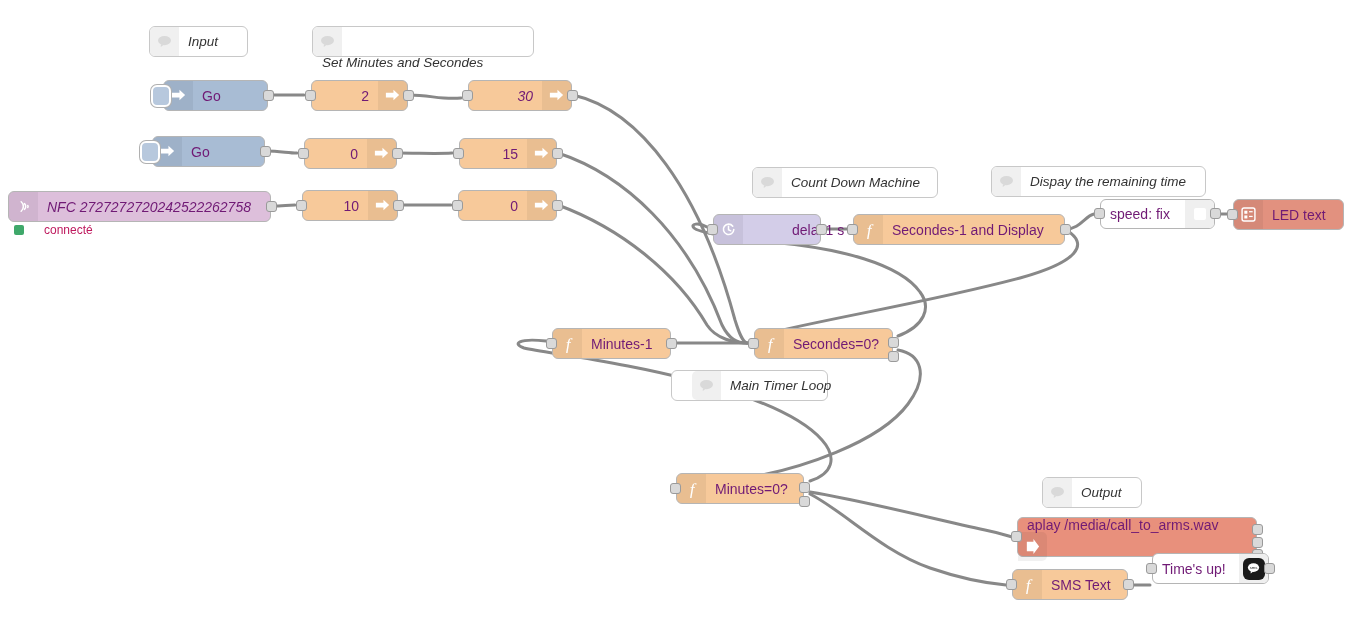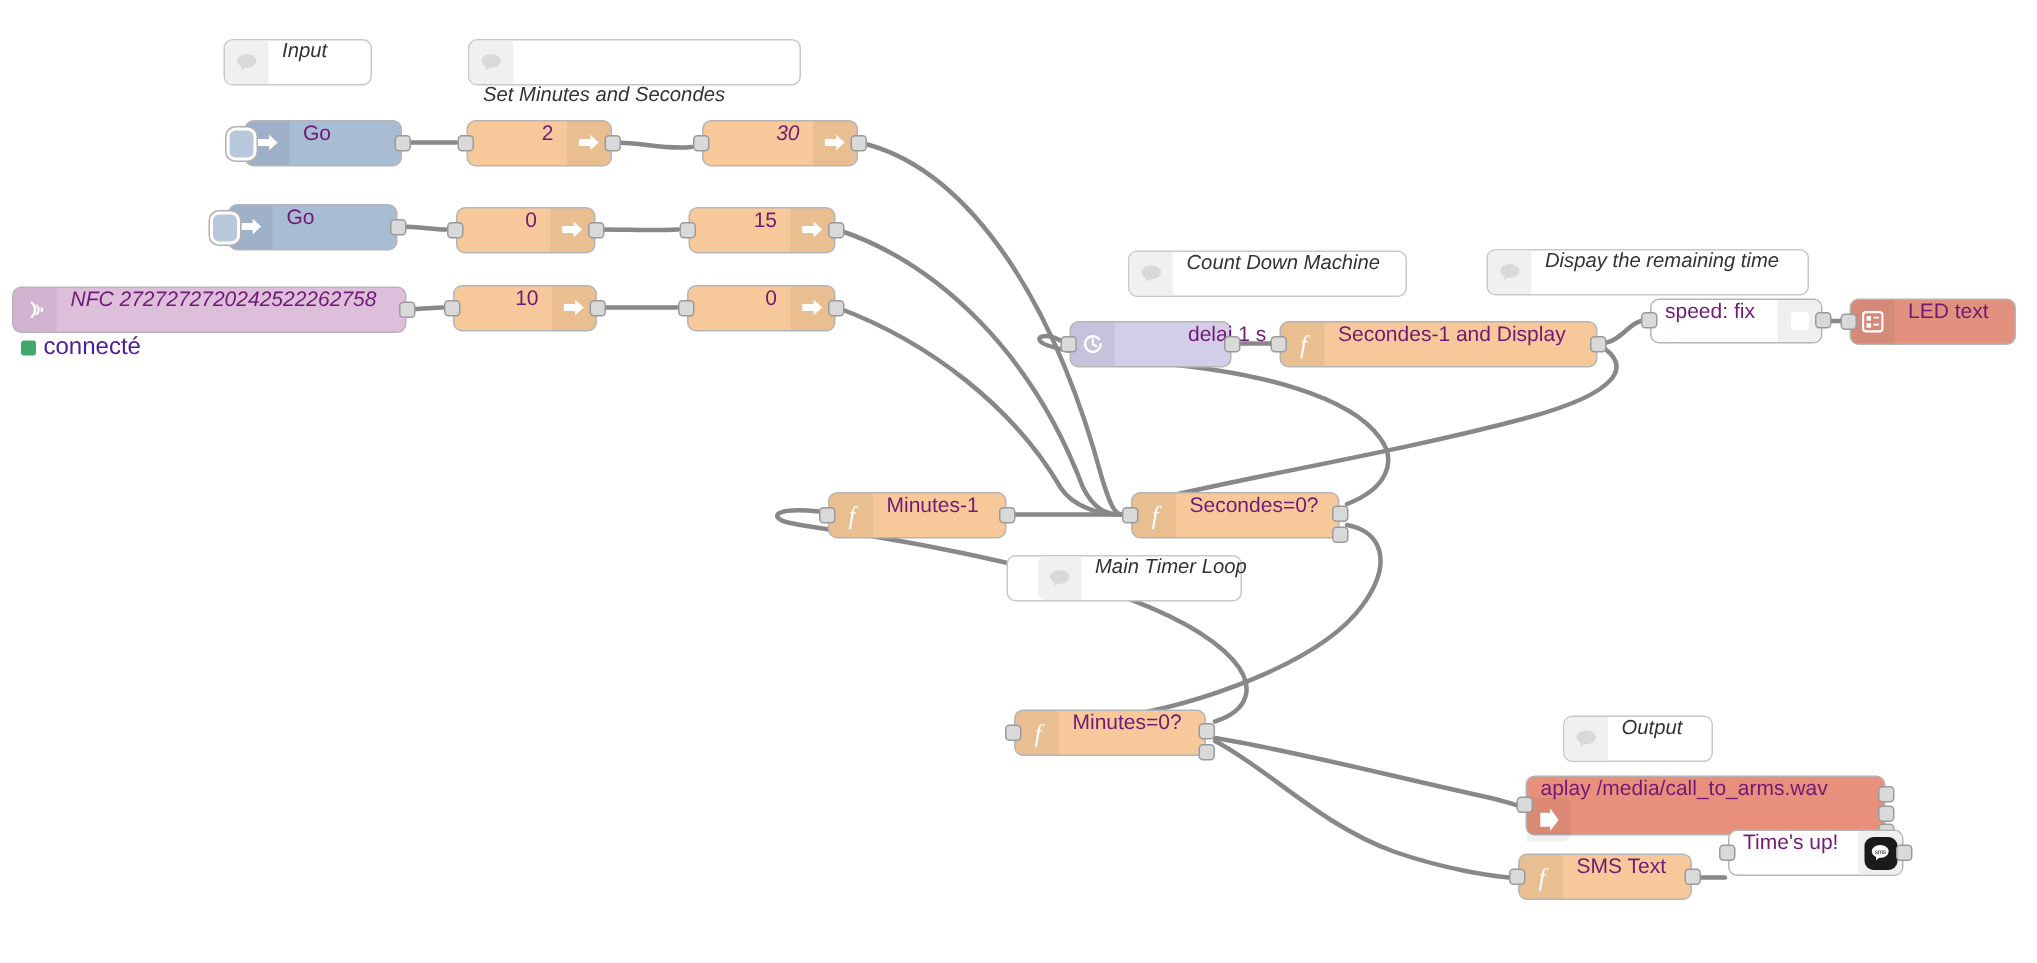--- a/index.html
+++ b/index.html
@@ -36,20 +36,21 @@
     align-items: stretch;
     height: 31px;
     border: 1px solid #b5b5b5;
     border-radius: 6px;
     background: #f7c99a;
     overflow: visible;
     z-index: 5;
   }
   .node .body {
     display: flex;
+    align-items: center;
     flex: 1 1 auto;
     white-space: nowrap;
   }
   .node .label {
     font-size: 14px;
     color: #701a75;
     padding: 0 9px;
     line-height: 1;
   }
 
@@ -118,23 +119,23 @@
   }
 
   
   .glyph { display: block; }
 
   
   .status {
     position: absolute;
     display: flex;
     align-items: center;
-    gap: 5px;
-    font-size: 16px;
-    color: #4c1d95;
+    gap: 20px;
+    font-size: 12px;
+    color: #be185d;
     z-index: 5;
   }
   .status .dot {
     width: 10px; height: 10px;
     border-radius: 2px;
     background: #3fa86a;
     display: inline-block;
   }
 
   

